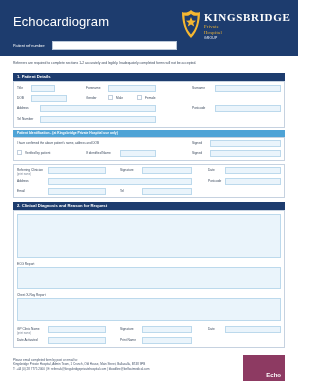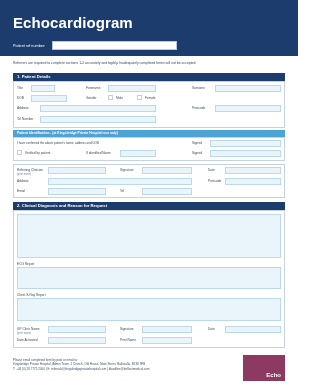--- a/index.html
+++ b/index.html
@@ -14,21 +14,21 @@
   }
   .page { position: relative; width: 298px; height: 386px; background:#fff; }
 
   
   .header {
     position:absolute; left:0; top:0; width:298px; height:56px;
     background:#1d3c6e;
   }
   .header-title {
     position:absolute; left:13px; top:14px;
-    color:#ffffff; font-size:15px; font-weight:bold; letter-spacing:.1px;
+    color:#ffffff; font-size:13px; font-weight:normal; letter-spacing:.1px;
   }
   .logo {
     position:absolute; right:10px; top:8px; width:108px; height:34px;
   }
   .logo-mark { position:absolute; left:0; top:1px; width:22px; height:30px; }
   .logo-text { position:absolute; left:24px; top:3px; }
   .logo-name {
     color:#ffffff; font-size:11px; font-weight:bold; letter-spacing:.7px;
     font-family:"Liberation Serif", serif; line-height:12px;
   }
@@ -106,20 +106,35 @@
   .hr-top { position:absolute; left:0; top:56px; width:298px; height:1px; background:#ffffff; }
 </style>
 </head>
 <body>
 
 <div class="page">
 
   <div class="header">
     <div class="header-title">Echocardiogram</div>
 
+    <div class="logo">
+      <div class="logo-mark">
+        <svg width="22" height="30" viewBox="0 0 22 30">
+          <path d="M11 1 C14 4, 18 4, 20 3 C20 12, 18 22, 11 29 C4 22, 2 12, 2 3 C4 4, 8 4, 11 1 Z" fill="#f5b731"></path>
+          <path d="M11 5 C13 7, 16 7, 17.5 6.5 C17.5 13, 16 20, 11 25.5 C6 20, 4.5 13, 4.5 6.5 C6 7, 9 7, 11 5 Z" fill="#1d3c6e"></path>
+          <path d="M11 8 L12.4 11.5 L16 11.7 L13.2 14 L14.2 17.6 L11 15.6 L7.8 17.6 L8.8 14 L6 11.7 L9.6 11.5 Z" fill="#f5b731"></path>
+        </svg>
+      </div>
+      <div class="logo-text">
+        <div class="logo-name">KINGSBRIDGE</div>
+        <div class="logo-sub">Private</div>
+        <div class="logo-sub">Hospital</div>
+        <div class="logo-sub2">GROUP</div>
+      </div>
+    </div>
 
     <div class="patref-label">Patient ref number:</div>
     <div class="patref-box"></div>
   </div>
   <div class="hr-top"></div>
 
   <div class="notice">Referrers are required to complete sections 1-2 accurately and legibly. Inadequately completed forms will not be accepted.</div>
 
   <div class="sec-bar" style="top:73px;">1.  Patient Details</div>
   <div class="panel" style="left:13px; top:81px; width:272px; height:47px;"></div>

